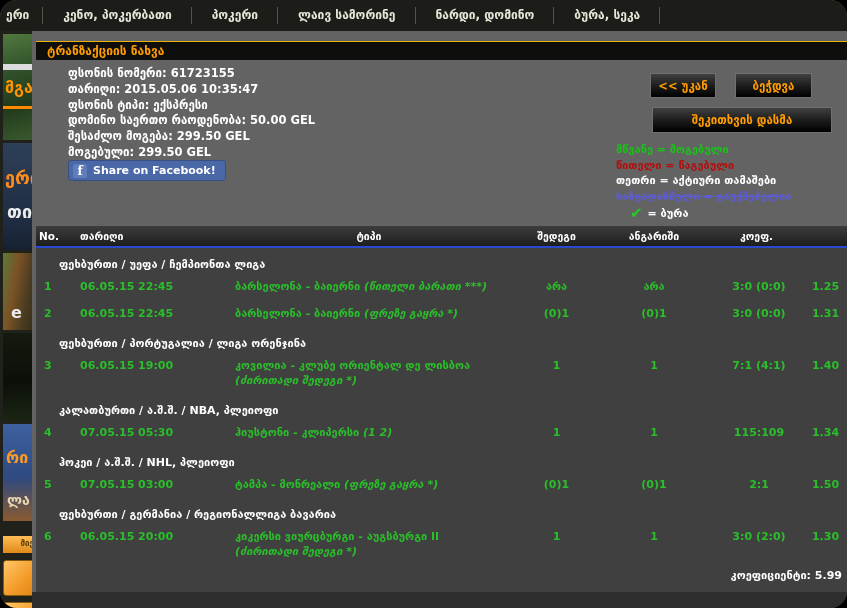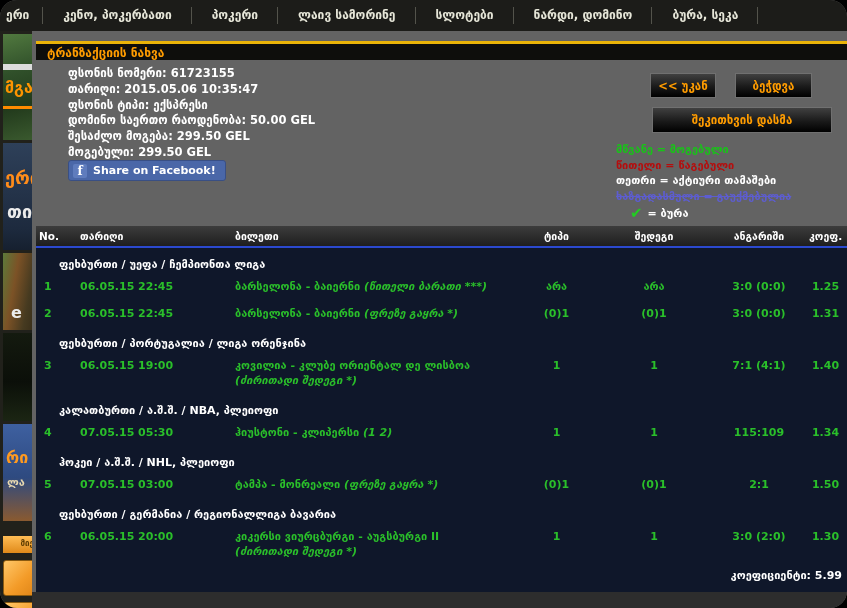--- a/index.html
+++ b/index.html
@@ -20,30 +20,30 @@
   .b1::after{content:"";position:absolute;top:72px;left:0;right:0;height:3px;background:#ff8a00;}
   .b1 .frag{position:absolute;top:44px;left:2px;color:#ff9400;font-size:16px;font-weight:bold;}
   .b2{height:107px;margin-top:3px;background:linear-gradient(180deg,#2e4059 0%,#1d2a3e 80%,#16202f 100%);}
   .b2 .frag{position:absolute;top:24px;left:2px;color:#ff8c1a;font-size:18px;font-weight:bold;}
   .b2 .frag2{position:absolute;top:58px;left:4px;color:#ececec;font-size:18px;font-weight:bold;}
   .b3{height:77px;margin-top:3px;background:linear-gradient(100deg,#5d7a3a 0%,#7c5226 30%,#463a20 60%,#2a2212 100%);}
   .b3 .frag{position:absolute;bottom:8px;left:8px;color:#ededed;font-size:16px;font-weight:bold;}
   .b4{height:88px;margin-top:3px;background:linear-gradient(180deg,#141a0f 0%,#0b0f09 55%,#1b2513 100%);}
   .b5{height:97px;margin-top:3px;background:linear-gradient(180deg,#3e60a0 0%,#2e4a80 55%,#8a5a30 100%);}
   .b5 .frag{position:absolute;top:24px;left:3px;color:#ff9a20;font-size:16px;font-weight:bold;}
-  .b5 .frag2{position:absolute;top:52px;left:4px;color:#e8d8b0;font-size:11px;font-weight:bold;}
+  .b5 .frag2{position:absolute;top:68px;left:4px;color:#e8d8b0;font-size:14px;font-weight:bold;}
   .b6{height:17px;margin-top:15px;background:linear-gradient(180deg,#ffbd55,#e08a1a);}
   .b6 .frag{position:absolute;top:3px;right:2px;color:#5a3a00;font-size:8px;font-weight:bold;}
   .b7{height:34px;margin-top:7px;background:linear-gradient(135deg,#ffc768 0%,#f39b28 50%,#d87c10 100%);
       border:1px solid #8a5a10;border-radius:3px;}
   .b8{height:40px;margin-top:6px;background:linear-gradient(135deg,#ffc768 0%,#f39b28 50%,#d87c10 100%);
       border:1px solid #8a5a10;border-radius:3px;}
   
   .titlebar{position:absolute;left:36px;top:41px;width:811px;height:19px;background:#0e0e0c;
-            border-top:3px solid #eab308;box-sizing:border-box;color:#ff9c00;font-size:12px;
+            border-top:1px solid #eab308;box-sizing:border-box;color:#ff9c00;font-size:12px;
             font-weight:bold;line-height:18px;padding-left:11px;}
   
   .info{position:absolute;left:68px;top:66px;color:#ffffff;font-size:11.5px;font-weight:bold;}
   .info-line{line-height:15.8px;white-space:nowrap;}
   .info-value{font-weight:800;}
   
   .fb-btn{position:absolute;left:68px;top:160px;height:21px;background:#4a67a8;
           border:1px solid #394f84;border-radius:3px;color:#fff;font-size:11px;font-weight:bold;
           display:flex;align-items:center;padding:0 9px 0 4px;gap:6px;cursor:pointer;
           font-family:"DejaVu Sans",sans-serif;}
@@ -61,21 +61,21 @@
   
   .legend{position:absolute;left:616px;top:142px;font-size:11px;font-weight:bold;}
   .legend-line{line-height:15.5px;white-space:nowrap;}
   .lg-green{color:#18c318;}
   .lg-red{color:#b50d0d;}
   .lg-white{color:#ffffff;}
   .lg-strike{color:#5d5dd0;text-decoration:line-through;}
   .legend-check{display:flex;align-items:center;gap:5px;margin-top:2px;padding-left:14px;}
   .check-icon{color:#22cc22;font-size:15px;line-height:15px;}
   
-  .table{position:absolute;left:36px;top:226px;width:811px;height:366px;background:#0f172a;overflow:hidden;}
+  .table{position:absolute;left:36px;top:226px;width:811px;height:366px;background:#404040;overflow:hidden;}
   .grid{display:grid;grid-template-columns:38px 150px 290px 85px 110px 100px 1fr;}
   .thead{background:linear-gradient(180deg,#3c3c3c,#1e1e1e);border-bottom:2px solid #2b49cf;
          color:#fff;font-size:10.5px;font-weight:bold;height:20px;align-items:center;}
   .thead .cell-no{padding-left:3px;}
   .cell{overflow:hidden;}
   .cell-no{padding-left:8px;}
   .cell-date{padding-left:6px;}
   .cell-ticket{padding-left:11px;padding-right:10px;}
   .cell-type,.cell-result,.cell-score{text-align:center;}
   .cell-coef{text-align:center;padding-right:5px;}
@@ -94,21 +94,20 @@
 
   <nav class="nav">
   <div class="nav-item">ერი</div>
 
   <div class="nav-item">კენო, პოკერბათი</div>
 
   <div class="nav-item">პოკერი</div>
 
   <div class="nav-item">ლაივ სამორინე</div>
 
-  <div class="nav-item">სლოტები</div>
 
   <div class="nav-item">ნარდი, დომინო</div>
 
   <div class="nav-item">ბურა, სეკა</div>
 </nav>
 
   <aside class="sidebar">
   <div class="banner b1">
     <span class="frag">მგა</span>
     <span class="frag2"></span>
@@ -206,21 +205,20 @@
     <div class="legend-check">
       <span class="check-icon">✔</span>
       <span class="lg-white">= ბურა</span>
     </div>
   </div>
 
   <div class="table">
     <div class="grid thead">
       <div class="cell cell-no">No.</div>
       <div class="cell cell-date">თარიღი</div>
-      <div class="cell cell-ticket">ბილეთი</div>
       <div class="cell cell-type">ტიპი</div>
       <div class="cell cell-result">შედეგი</div>
       <div class="cell cell-score">ანგარიში</div>
       <div class="cell cell-coef">კოეფ.</div>
     </div>
     <div>
   <div class="group">
     <div class="group-title">ფეხბურთი / უეფა / ჩემპიონთა ლიგა</div>
     <div>
   <div class="grid row">

